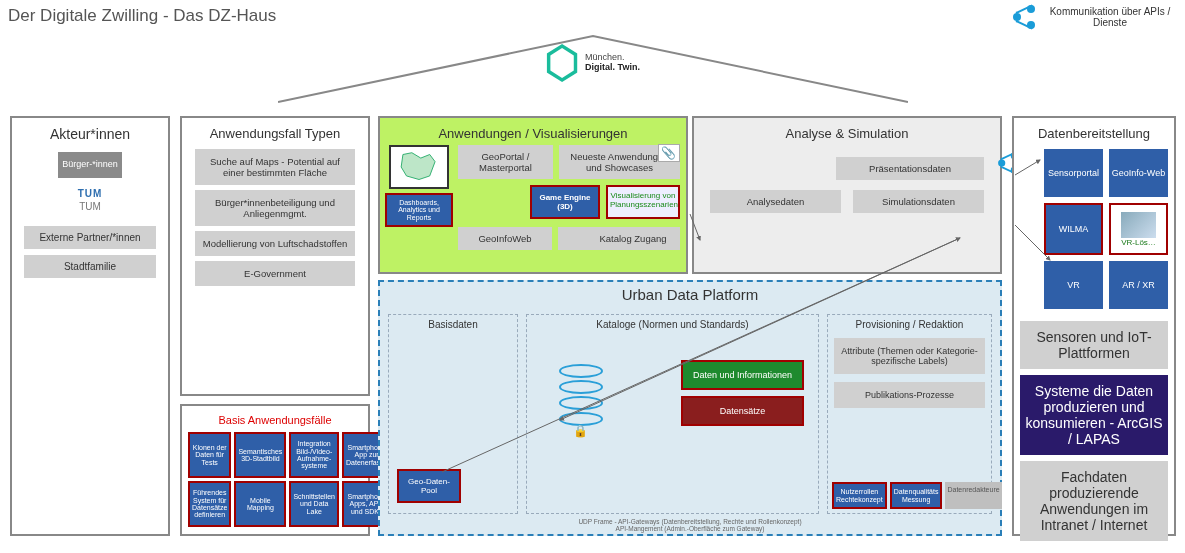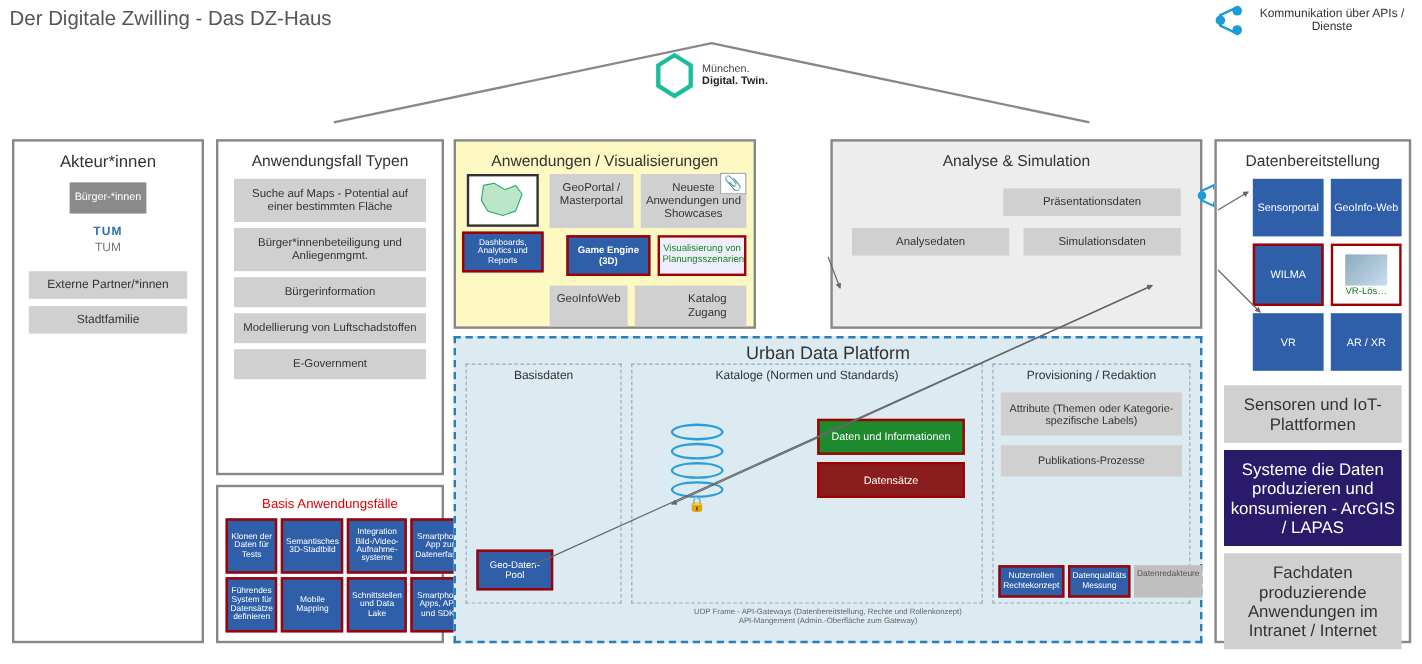--- a/index.html
+++ b/index.html
@@ -113,21 +113,21 @@
   #basecases .hdr { color:#d00; text-align:center; font-size:11px; margin:2px 0 6px;}
   .blue-grid { display:grid; grid-template-columns:repeat(4,1fr); gap:3px;}
   .blue-cell {
     background:#2f5fa8; color:#fff; font-size:7px; text-align:center;
     padding:4px 2px; border:2px solid #a00000; line-height:1.05;
     display:flex; align-items:center; justify-content:center;
     min-height:34px;
   }
 
   
-  #apps { top:116px; left:378px; width:252px; height:158px; background:#fef9c3;}
+  #apps { top:116px; left:378px; width:310px; height:158px; background:#bef264;}
   #apps .col-title{ font-size:13px; margin-bottom:4px;}
   #analysis { top:116px; left:692px; width:310px; height:158px; background:#ededed;}
   #analysis .col-title{ font-size:13px; margin-bottom:10px;}
 
   .clip-icon{
     position:absolute; right:6px; top:26px;
     width:20px; height:16px; border:1px solid #aaa; background:#fff;
     display:flex; align-items:center; justify-content:center; font-size:12px; color:#888;
   }
 
@@ -142,21 +142,21 @@
 
   
   #udp {
     position:absolute;
     top:280px; left:378px; width:624px; height:256px;
     border:2px dashed #2a7fb8;
     background:#dceaf2;
     box-sizing:border-box;
     padding:4px 8px 2px;
   }
-  #udp .udp-title { text-align:center; font-size:15px; color:#333; margin:0 0 0;}
+  #udp .udp-title { text-align:center; font-size:15px; color:#333; margin:0 0 11px;}
   .udp-cols { display:flex; gap:8px; height:200px;}
   .udp-col {
     border:1px dashed #9ab;
     padding:4px; box-sizing:border-box;
     display:flex; flex-direction:column;
   }
   .udp-col .sub { text-align:center; font-size:10px; color:#333; margin-bottom:4px;}
   .udp-col.basis{ width:130px; position:relative;}
   .udp-col.catalog{ flex:1; position:relative;}
   .udp-col.prov{ width:165px;}
@@ -231,21 +231,20 @@
     <div class="tum-label">TUM</div>
   </div>
   <div class="gray-btn">Externe Partner/*innen</div>
   <div class="gray-btn">Stadtfamilie</div>
 </div>
 
 <div id="usecases" class="col-box">
   <div class="col-title" style="font-size:13px;">Anwendungsfall Typen</div>
   <div class="gray-btn">Suche auf Maps - Potential auf einer bestimmten Fläche</div>
   <div class="gray-btn">Bürger*innenbeteiligung und Anliegenmgmt.</div>
-  <div class="gray-btn">Bürgerinformation</div>
   <div class="gray-btn">Modellierung von Luftschadstoffen</div>
   <div class="gray-btn">E-Government</div>
 </div>
 
 <div id="basecases" class="col-box">
   <div class="hdr">Basis Anwendungsfälle</div>
   <div class="blue-grid">
     <div class="blue-cell">Klonen der Daten für Tests</div>
     <div class="blue-cell">Semantisches 3D-Stadtbild</div>
     <div class="blue-cell">Integration Bild-/Video-Aufnahme-systeme</div>

